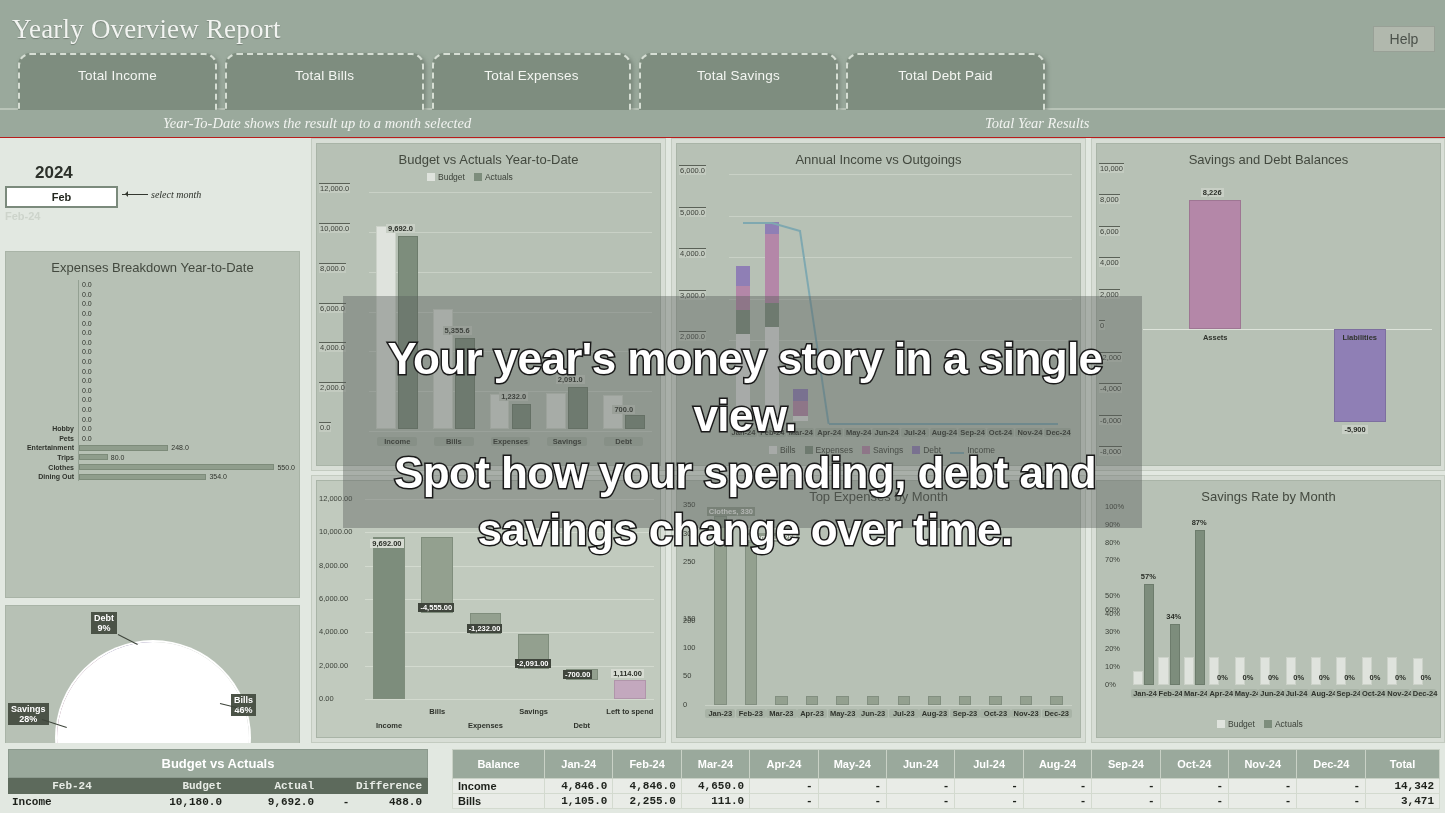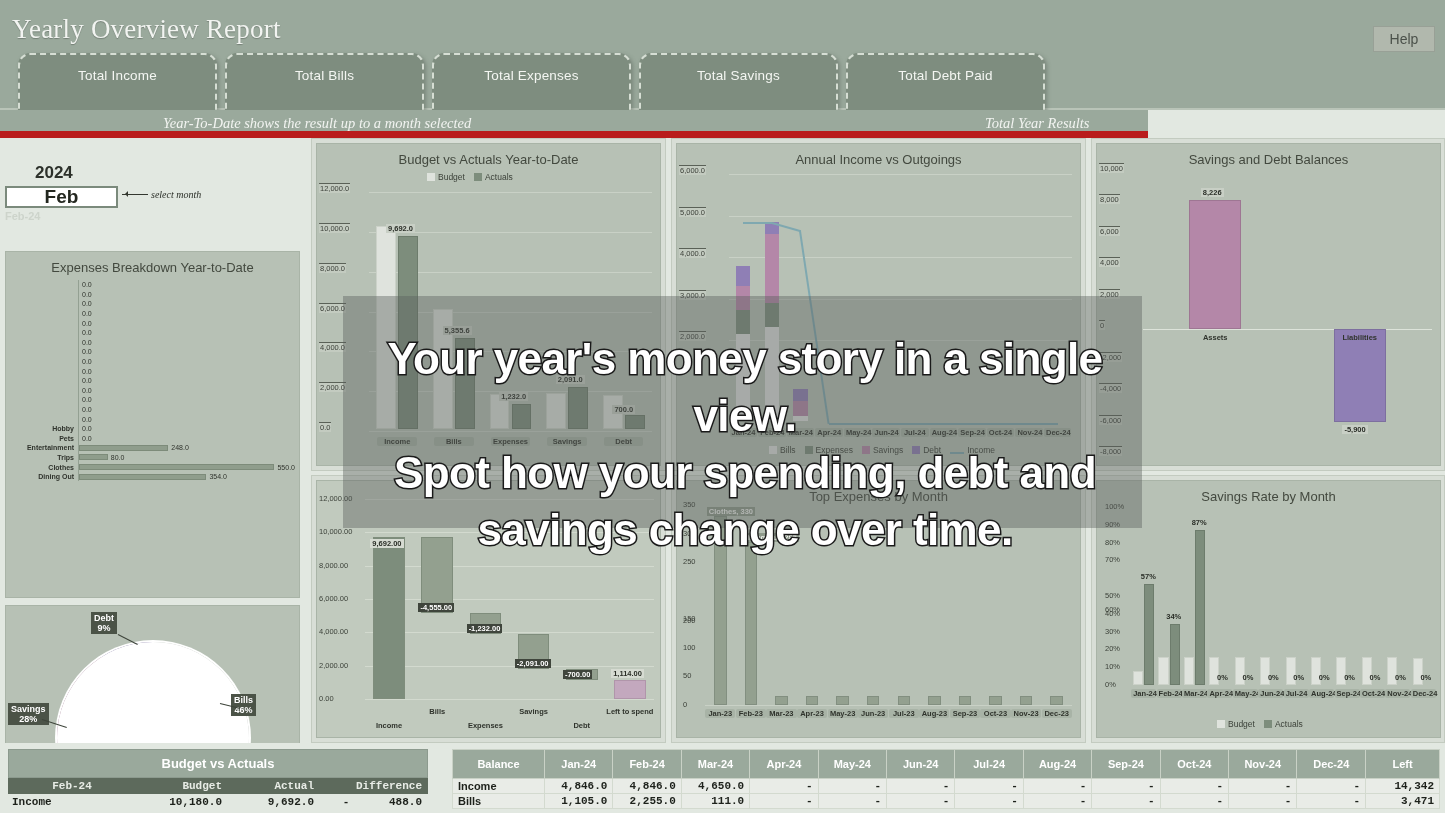--- a/index.html
+++ b/index.html
@@ -43,22 +43,22 @@
   .help-btn {
     position: absolute; right: 10px; top: 26px;
     width: 62px; height: 26px;
     background: #b1b8ad; border: 1px solid #98a096;
     color: #4b514a; font-size: 14px;
     display: flex; align-items: center; justify-content: center;
   }
 
   
   .sub-banner {
-    height: 28px; width: 1148px; background: #9aa99c;
-    position: relative; border-bottom: 7px solid #b91c1c;
+    height: 28px; width: 1445px; background: #9aa99c;
+    position: relative; border-bottom: 1px solid #b91c1c;
   }
   .sub-banner span {
     position: absolute; top: 5px;
     font-family: "Liberation Serif", serif;
     font-style: italic; color: #f2f4f1; font-size: 14.5px;
   }
   .ytd-note { left: 163px; }
   .tyr-note { left: 985px; font-size: 16px; top: 3px; }
 
   
@@ -72,21 +72,21 @@
     font-size: 13px; color: #43493f; top: 8px;
   }
 
   
   #ctl-box { left: 0; top: 0; width: 305px; height: 108px; background: #e2e8e1; border: none; }
   .year-label { position:absolute; left:35px; top:25px; font-size:17px; font-weight:bold; color:#2c302a; }
   .month-select {
     position:absolute; left:5px; top:48px; width:113px; height:22px;
     background:#ffffff; border:2px solid #7b8a7c;
     display:flex; align-items:center; justify-content:center;
-    font-size:19px; font-weight:bold; color:#23271f;
+    font-size:11px; font-weight:bold; color:#23271f;
   }
   .arrow-note { position:absolute; left:122px; top:51px; display:flex; align-items:center; gap:3px; }
   .arrow-line { width:26px; height:1px; background:#33372f; position:relative; }
   .arrow-line:before{content:"";position:absolute;left:0;top:-3px;border:3px solid transparent;border-right-color:#33372f;}
   .select-month-txt { font-family:"Liberation Serif",serif; font-style:italic; font-size:10px; color:#2b2f28; }
   .feb24-ghost { position:absolute; left:5px; top:72px; font-size:11px; font-weight:bold; color:#cdd4cb; }
 
   #expbreak { left:5px; top:113px; width:295px; height:347px; }
   #piepanel { left:5px; top:467px; width:295px; height:255px; }
 
@@ -758,21 +758,21 @@
             <th>Mar-24</th>
             <th>Apr-24</th>
             <th>May-24</th>
             <th>Jun-24</th>
             <th>Jul-24</th>
             <th>Aug-24</th>
             <th>Sep-24</th>
             <th>Oct-24</th>
             <th>Nov-24</th>
             <th>Dec-24</th>
-            <th>Left</th>
+            <th>Total</th>
           </tr>
         </thead>
       <tbody id="bal-body">
           <tr>
             <td class="rowname">Income</td>
             <td>4,846.0</td>
             <td>4,846.0</td>
             <td>4,650.0</td>
             <td>-</td>
             <td>-</td>

